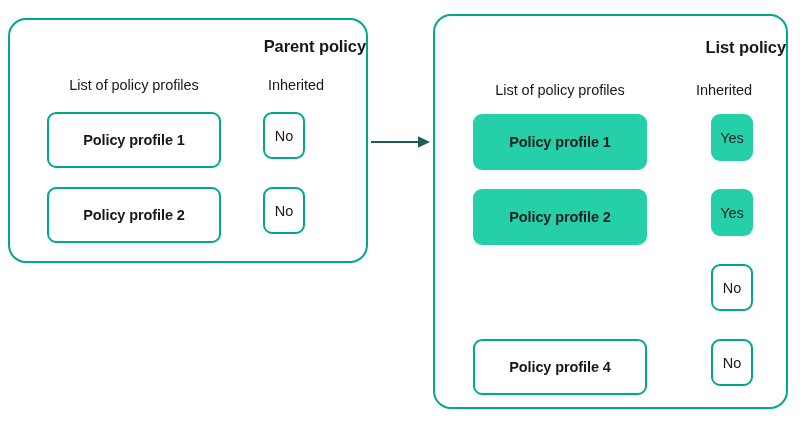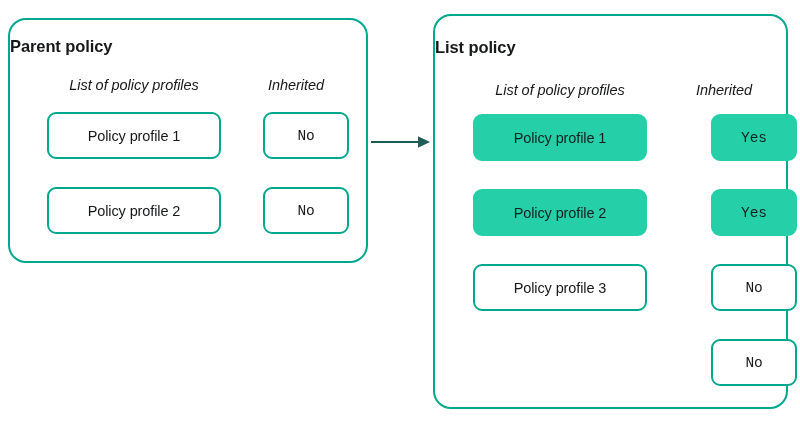--- a/index.html
+++ b/index.html
@@ -40,39 +40,38 @@
     top: 14px;
     width: 355px;
     height: 395px;
   }
 
   
   .panel-title {
     position: absolute;
     left: 0;
     right: 0;
-    text-align: left;
+    text-align: right;
     font-size: 16.5px;
     font-weight: bold;
     color: #17181a;
     letter-spacing: -0.1px;
   }
   .panel-parent .panel-title { top: 17px; }
   .panel-child  .panel-title { top: 22px; }
 
   
   .col-head {
     position: absolute;
     font-size: 14.5px;
     font-weight: normal;
     color: #17181a;
     letter-spacing: -0.05px;
     white-space: nowrap;
     text-align: center;
-    font-style: italic;
   }
   .panel-parent .col-head.profiles {
     left: 37px;
     width: 174px;
     top: 57px;
   }
   .panel-parent .col-head.inherited {
     left: 253px;
     width: 66px;
     top: 57px;
@@ -102,22 +101,22 @@
     color: #17181a;
     letter-spacing: -0.1px;
     white-space: nowrap;
   }
   .cell.filled {
     background: #25cfa8;
     border-color: #25cfa8;
     color: #14201f;
   }
 
-  .cell.profile { width: 174px; height: 47px; }
-  .cell.status  { width: 86px;  height: 47px; font-family: Liberation Mono, monospace; }
+  .cell.profile { width: 174px; height: 56px; font-weight: bold; }
+  .cell.status  { width: 42px;  height: 47px; }
 
   
   .panel-parent .cell.profile { left: 37px; }
   .panel-parent .cell.status  { left: 253px; }
   
   .panel-child .cell.profile { left: 38px; }
   .panel-child .cell.status  { left: 256px; margin-left: 20px; }
 
   
   .panel-parent .row-0 { top: 92px; }
@@ -165,19 +164,19 @@
 
     <div class="col-head profiles">List of policy profiles</div>
     <div class="col-head inherited">Inherited</div>
 
     <div class="cell profile filled row-0">Policy profile 1</div>
     <div class="cell status filled row-0">Yes</div>
 
     <div class="cell profile filled row-1">Policy profile 2</div>
     <div class="cell status filled row-1">Yes</div>
 
-    <div class="cell profile row-2">Policy profile 3</div>
     <div class="cell status row-2">No</div>
 
+    <div class="cell profile row-3">Policy profile 4</div>
     <div class="cell status row-3">No</div>
   </div>
 
 </div>
 
 </body></html>

